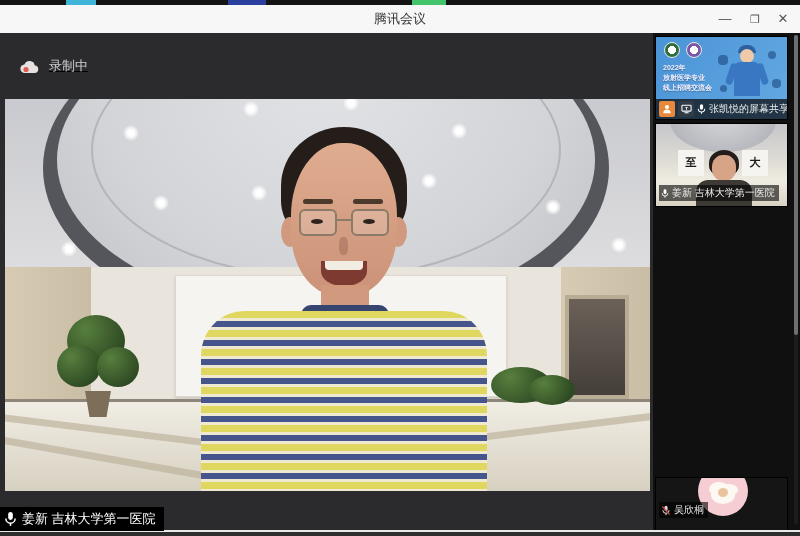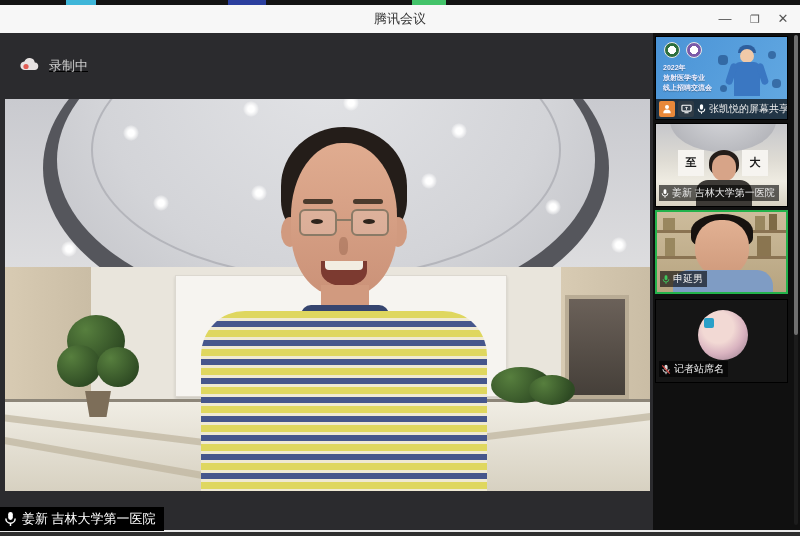--- a/index.html
+++ b/index.html
@@ -19,21 +19,21 @@
   .winbtn { position:absolute; top:0; width:30px; height:28px; line-height:28px;
     text-align:center; font-size:13px; color:#555; cursor:default; }
   #btn-min  { right:60px; }
   #btn-max  { right:30px; font-size:11px; }
   #btn-close{ right:2px; }
 
   
   #meeting { position:absolute; left:0; top:33px; width:800px; height:497px; background:#2b2b2e; }
 
   
-  #recording { position:absolute; left:20px; top:24px; display:flex; align-items:flex-start; gap:9px;text-decoration:underline; }
+  #recording { position:absolute; left:20px; top:24px; display:flex; align-items:flex-end; gap:9px;text-decoration:underline; }
   #recording .txt { color:#cfcfcf; font-size:13px; }
 
   
   #main-video { position:absolute; left:5px; top:66px; width:645px; height:392px;
     overflow:hidden; background:#d6d6d8; }
 
   .ceiling { position:absolute; left:0; top:0; width:645px; height:170px;
     background:linear-gradient(#c9cacf,#dddddf); }
   .dome-outer { position:absolute; left:38px; top:-96px; width:566px; height:330px;
     border-radius:50%; background:#55565c; }
@@ -357,59 +357,38 @@
         <div class="tag">
           <svg width="8" height="11" viewBox="0 0 14 17">
             <rect x="4.5" y="1" width="5" height="8.5" rx="2.5" fill="#fff"></rect>
             <path d="M2 8 a5 5 0 0 0 10 0" fill="none" stroke="#fff" stroke-width="1.6"></path>
             <line x1="7" y1="13" x2="7" y2="16" stroke="#fff" stroke-width="1.6"></line>
           </svg>
           <span>姜新 吉林大学第一医院</span>
         </div>
       </div>
 
-      <div class="thumb active" style="top:177px">
-        <div class="office">
-          <div class="shelf" style="top:18px"></div>
-          <div class="shelf" style="top:44px"></div>
-          <div class="book" style="left:98px;top:4px;width:10px;height:14px"></div>
-          <div class="book" style="left:112px;top:2px;width:8px;height:16px;background:#7d6a45"></div>
-          <div class="book" style="left:6px;top:6px;width:12px;height:12px"></div>
-          <div class="book" style="left:100px;top:24px;width:14px;height:20px;background:#8a7550"></div>
-          <div class="book" style="left:8px;top:26px;width:10px;height:18px"></div>
-          <div class="man3-hair"></div>
-          <div class="man3-face"></div>
-          <div class="man3-shirt"></div>
-        </div>
-        <div class="tag">
-          <svg width="8" height="11" viewBox="0 0 14 17">
-            <rect x="4.5" y="1" width="5" height="8.5" rx="2.5" fill="#3ec75c"></rect>
-            <path d="M2 8 a5 5 0 0 0 10 0" fill="none" stroke="#3ec75c" stroke-width="1.6"></path>
-            <line x1="7" y1="13" x2="7" y2="16" stroke="#3ec75c" stroke-width="1.6"></line>
-          </svg>
-          <span>申延男</span>
-        </div>
-      </div>
-
-      <div class="thumb" style="top:266px">
-        <div class="avatar av-anime">
-          <div class="chip"></div>
-        </div>
-        <div class="tag">
+
+
+
+      <div class="thumb" style="top:444px;height:53px;border-bottom:none">
+        <div class="avatar av-sheep" style="top:-12px">
+          <div class="sheep-body"></div>
+          <div class="sheep-face"></div>
+        </div>
+        <div class="tag" style="bottom:12px">
           <svg width="10" height="11" viewBox="0 0 16 17">
             <rect x="5.5" y="1" width="5" height="8.5" rx="2.5" fill="#ddd"></rect>
             <path d="M3 8 a5 5 0 0 0 10 0" fill="none" stroke="#ddd" stroke-width="1.6"></path>
             <line x1="8" y1="13" x2="8" y2="16" stroke="#ddd" stroke-width="1.6"></line>
             <line x1="2" y1="2" x2="14" y2="15" stroke="#d64541" stroke-width="2"></line>
           </svg>
-          <span>记者站席名</span>
-        </div>
-      </div>
-
-
+          <span>吴欣桐</span>
+        </div>
+      </div>
 
       <div id="scrollbar">
         <div id="scroll-thumb"></div>
       </div>
     </div>
 
   </div>
 
   <div id="bottom-border"></div>
   <div id="below"></div>

